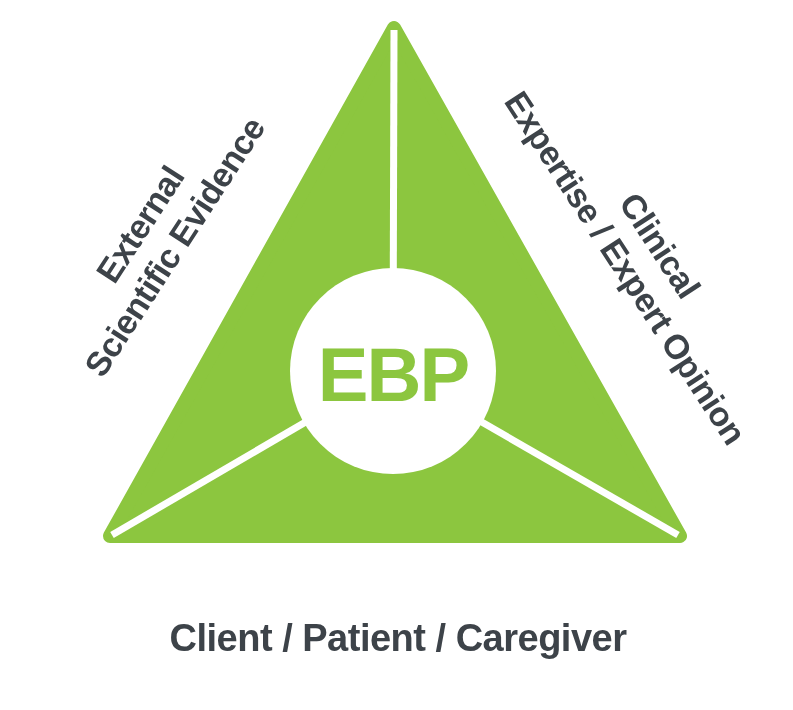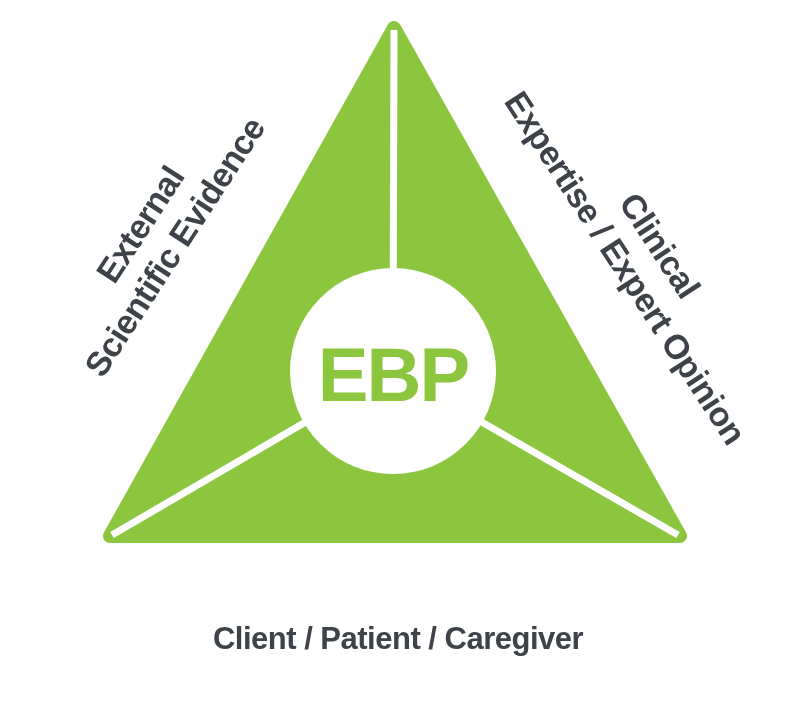--- a/index.html
+++ b/index.html
@@ -41,21 +41,21 @@
     top: 257px;
     transform: translate(-50%, -50%) rotate(57deg);
   }
   .label-bottom {
     position: absolute;
     left: 398px;
     top: 639px;
     transform: translate(-50%, -50%);
     color: #3d4349;
     font-weight: 700;
-    font-size: 31px;
+    font-size: 38px;
     line-height: 1.2;
     text-align: center;
     white-space: nowrap;
     letter-spacing: -0.5px;
   }
   .label-bottom span { display: block; }
   .ebp-text {
     font-family: "Liberation Sans", sans-serif;
     font-weight: 700;
     font-size: 76px;

